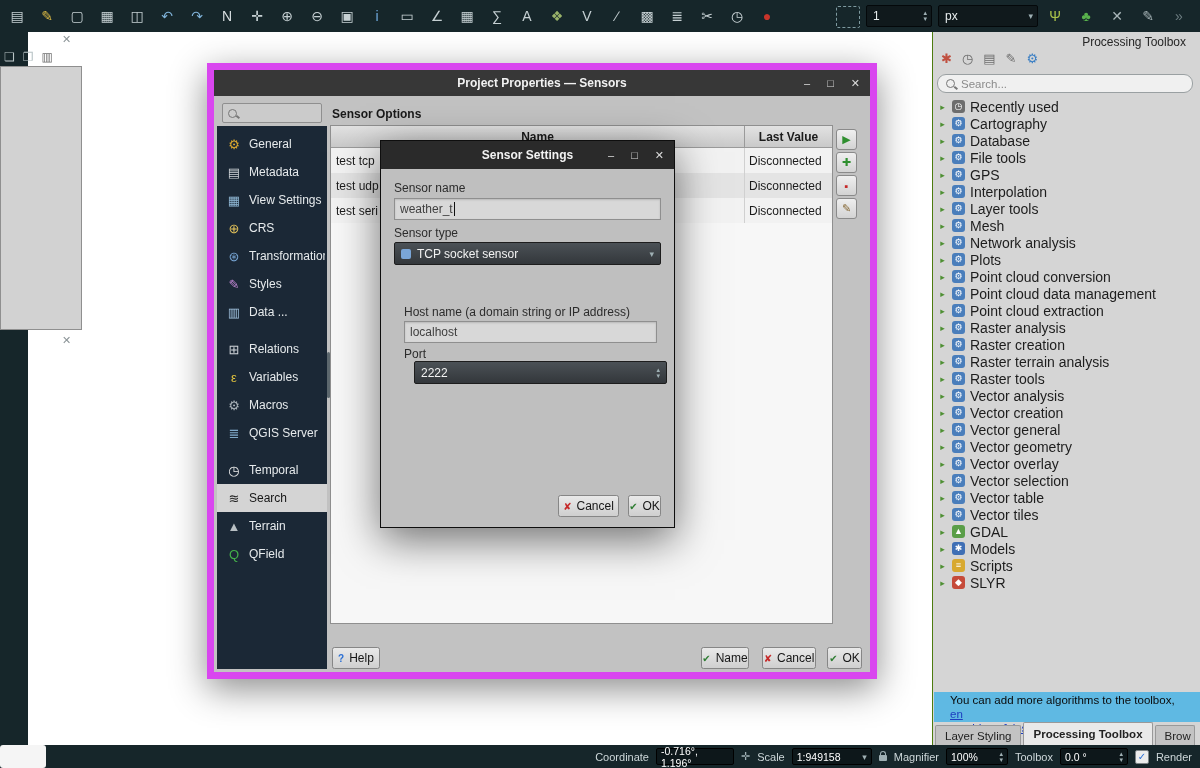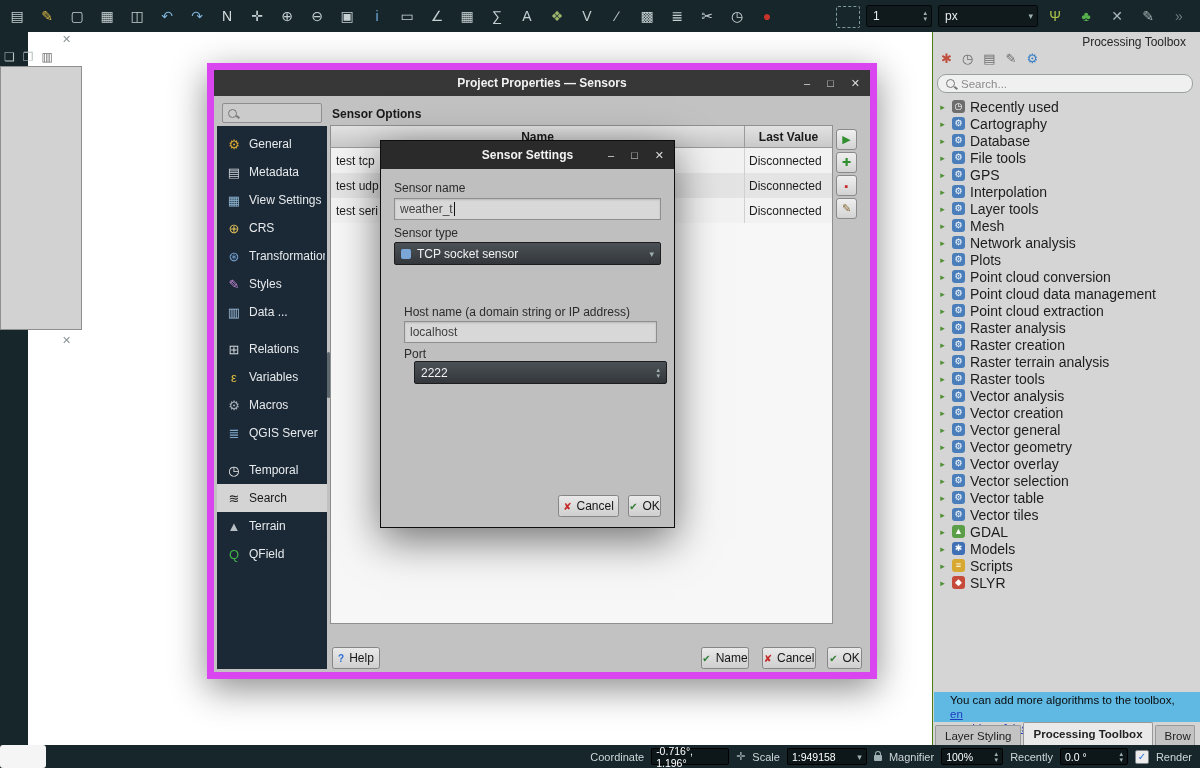--- a/index.html
+++ b/index.html
@@ -610,21 +610,21 @@
   </span>
   <span class="lock"></span>
   <span class="sb-label">Magnifier</span>
   <span class="sb-field" style="width:62px">
     <span>100%</span>
     <span class="spin-col">
         <span>▴</span>
         <span>▾</span>
       </span>
   </span>
-  <span class="sb-label">Recently</span>
+  <span class="sb-label">Toolbox</span>
   <span class="sb-field" style="width:68px">
     <span>0.0 °</span>
     <span class="spin-col">
         <span>▴</span>
         <span>▾</span>
       </span>
   </span>
   <span class="sb-check">✓</span>
   <span class="sb-label">Render</span>
 </div>

